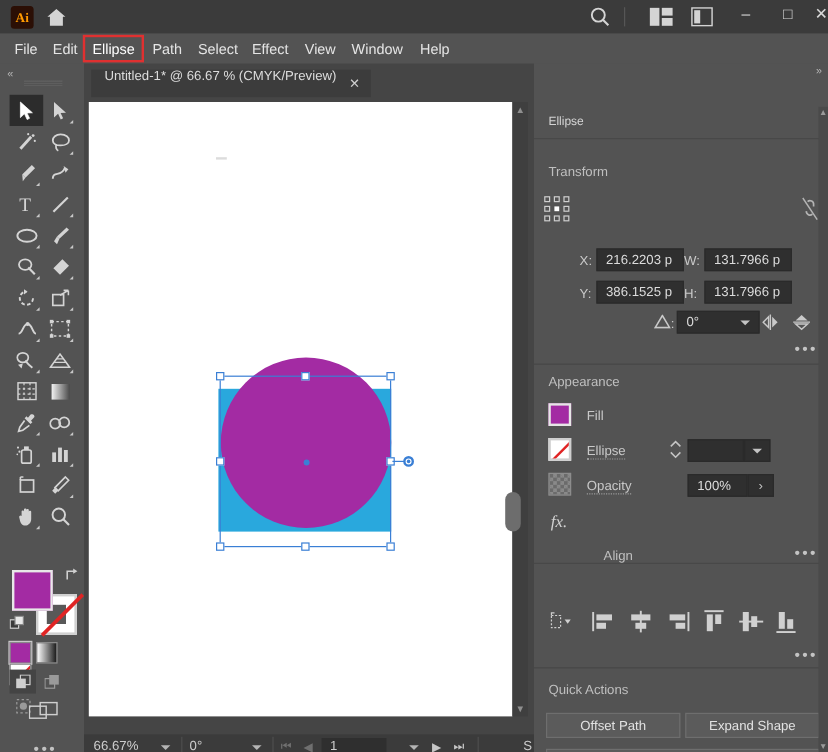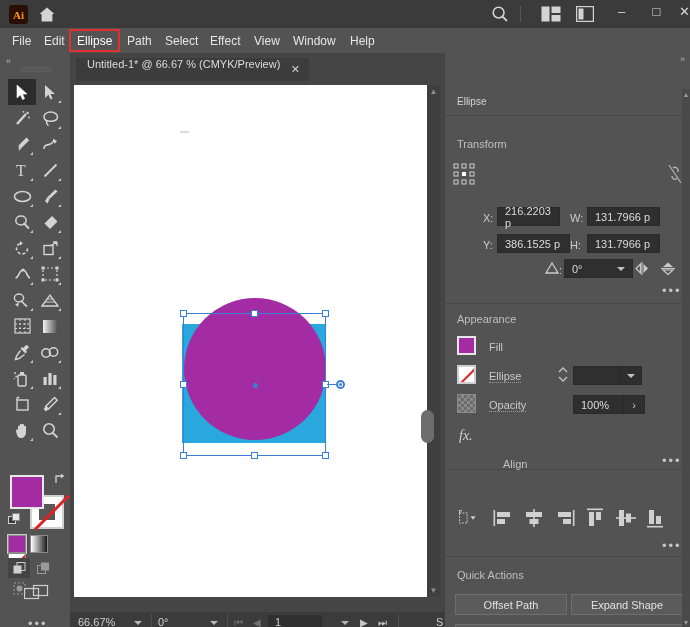--- a/index.html
+++ b/index.html
@@ -687,21 +687,21 @@
         <rect x="1" y="9" width="4" height="4"></rect>
           <rect x="17" y="9" width="4" height="4"></rect>
         <rect x="1" y="17" width="4" height="4"></rect>
           <rect x="9" y="17" width="4" height="4"></rect>
           <rect x="17" y="17" width="4" height="4"></rect>
       </g>
       <rect x="9" y="9" width="4" height="4" fill="#ffffff"></rect>
     </svg>
 
     <div class="rp-label" style="left:38px; top:159px;">X:</div>
-    <div class="rp-input" style="left:52px; top:154px; width:63px;">216.2203 p</div>
+    <div class="rp-input" style="left:52px; top:154px; width:73px;">216.2203 p</div>
 
     <div class="rp-label" style="left:38px; top:186px;">Y:</div>
     <div class="rp-input" style="left:52px; top:181px; width:73px;">386.1525 p</div>
 
     <div class="rp-label" style="left:125px; top:159px;">W:</div>
     <div class="rp-input" style="left:142px; top:154px; width:73px;">131.7966 p</div>
 
     <div class="rp-label" style="left:125px; top:186px;">H:</div>
     <div class="rp-input" style="left:142px; top:181px; width:73px;">131.7966 p</div>
 

